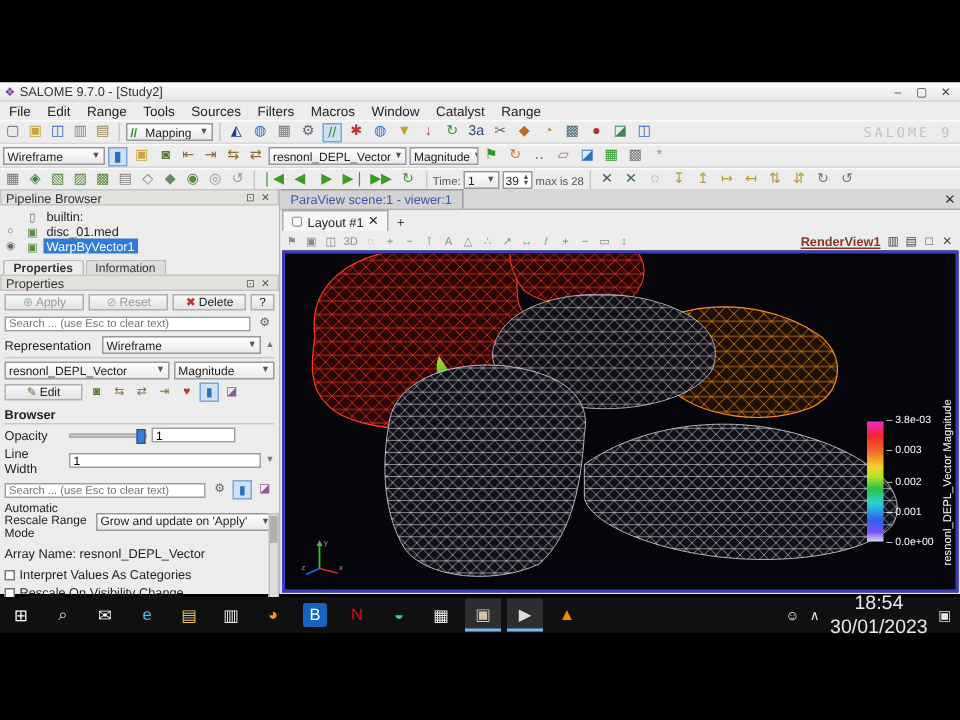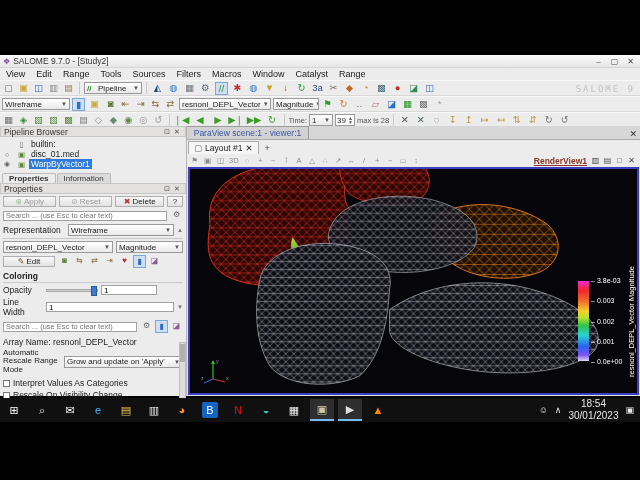--- a/index.html
+++ b/index.html
@@ -109,40 +109,40 @@
 
   
   .taskbar { position:absolute; left:0; top:398px; width:640px; height:24px; background:#101010;
              display:flex; align-items:center; padding:0 2px; gap:4px; }
   .tb-item { width:24px; height:22px; display:flex; align-items:center; justify-content:center;
              font-size:11px; position:relative; }
   .tb-item .chip { display:flex; align-items:center; justify-content:center; width:16px; height:16px; border-radius:2px; }
   .tb-item.active { background:#2e2e2e; border-bottom:2px solid #76b9ed; }
   .tray { margin-left:auto; display:flex; align-items:center; gap:7px; color:#e8e8e8; padding-right:4px; }
   .tray .glyph { font-size:9px; }
-  .clock { text-align:center; font-size:10px; line-height:1.25; }
+  .clock { text-align:center; font-size:13px; line-height:1.25; }
 </style>
 </head>
 <body>
 
 <div id="stage">
 
   <div id="app">
 
     <div class="titlebar">
       <span class="app-glyph">❖</span>
       <span class="title">SALOME 9.7.0 - [Study2]</span>
       <span class="win-ctl">–</span>
       <span class="win-ctl">▢</span>
       <span class="win-ctl">✕</span>
     </div>
 
     <div class="menubar">
 
-    <span class="menu-item">View</span>
+    <span class="menu-item">File</span>
         <span class="menu-item">Edit</span>
         <span class="menu-item">Range</span>
         <span class="menu-item">Tools</span>
         <span class="menu-item">Sources</span>
         <span class="menu-item">Filters</span>
         <span class="menu-item">Macros</span>
         <span class="menu-item">Window</span>
         <span class="menu-item">Catalyst</span>
         <span class="menu-item">Range</span>
       </div>
@@ -152,21 +152,21 @@
 
       <span class="tbi" style="color: rgb(106, 106, 106);">▢</span>
           <span class="tbi" style="color: rgb(201, 165, 58);">▣</span>
           <span class="tbi" style="color: rgb(58, 98, 181);">◫</span>
           <span class="tbi" style="color: rgb(138, 138, 138);">▥</span>
           <span class="tbi" style="color: rgb(154, 138, 90);">▤</span>
         </span>
       <span class="sep"></span>
       <span class="combo" style="width:58px">
         <span style="color:#2a8a2a;font-weight:bold">//</span>
-        <span>Pipeline</span>
+        <span>Mapping</span>
         <span class="arrow">▼</span>
       </span>
       <span class="sep"></span>
       <span style="display:flex;gap:3px">
 
       <span class="tbi" style="color: rgb(28, 62, 142);">◭</span>
           <span class="tbi" style="color: rgb(42, 111, 192);">◍</span>
           <span class="tbi" style="color: rgb(122, 122, 122);">▦</span>
           <span class="tbi" style="color: rgb(90, 106, 122);">⚙</span>
           <span class="tbi active" style="color: rgb(42, 138, 42);">//</span>
@@ -373,21 +373,21 @@
           <span class="tbi" style="font-size: 8px; color: rgb(85, 122, 47);">◙</span>
               <span class="tbi" style="font-size: 8px; color: rgb(138, 109, 59);">⇆</span>
               <span class="tbi" style="font-size: 8px; color: rgb(138, 109, 59);">⇄</span>
               <span class="tbi" style="font-size: 8px; color: rgb(138, 109, 59);">⇥</span>
               <span class="tbi" style="font-size: 8px; color: rgb(192, 48, 48);">♥</span>
               <span class="tbi active" style="font-size: 8px; color: rgb(42, 111, 192);">▮</span>
               <span class="tbi" style="font-size: 8px; color: rgb(138, 90, 154);">◪</span>
             </span>
         </div>
 
-        <div class="section-title">Coloring</div>
+        <div class="section-title">Browser</div>
         <div class="hline"></div>
 
         <div class="row">
           <span style="width:40px">Opacity</span>
           <span class="slider">
               <span class="handle"></span>
             </span>
           <input class="val-box" style="width: 56px;" value="1">
         </div>
 
@@ -402,30 +402,30 @@
           <div class="row" style="padding-top:2px">
             <input class="search-input" placeholder="Search ... (use Esc to clear text)" style="">
             <span style="display:flex;gap:2px">
 
             <span class="tbi" style="font-size: 8px; color: rgb(102, 102, 102);">⚙</span>
                 <span class="tbi active" style="font-size: 8px; color: rgb(42, 111, 192);">▮</span>
                 <span class="tbi" style="font-size: 8px; color: rgb(138, 90, 154);">◪</span>
               </span>
           </div>
 
-          <div class="row" style="padding-top:3px">
-            <span>Array Name: resnonl_DEPL_Vector</span>
-          </div>
-
           <div class="row">
             <span style="width:58px; font-size:8px; line-height:1.05">Automatic Rescale Range Mode</span>
             <span class="combo" style="flex:1">
               <span>Grow and update on 'Apply'</span>
               <span class="arrow">▼</span>
             </span>
+          </div>
+
+          <div class="row" style="padding-top:3px">
+            <span>Array Name: resnonl_DEPL_Vector</span>
           </div>
 
           <div class="row" style="padding-top:3px">
             <span class="checkbox"></span>
             <span>Interpret Values As Categories</span>
           </div>
           <div class="row">
             <span class="checkbox"></span>
             <span>Rescale On Visibility Change</span>
           </div>

